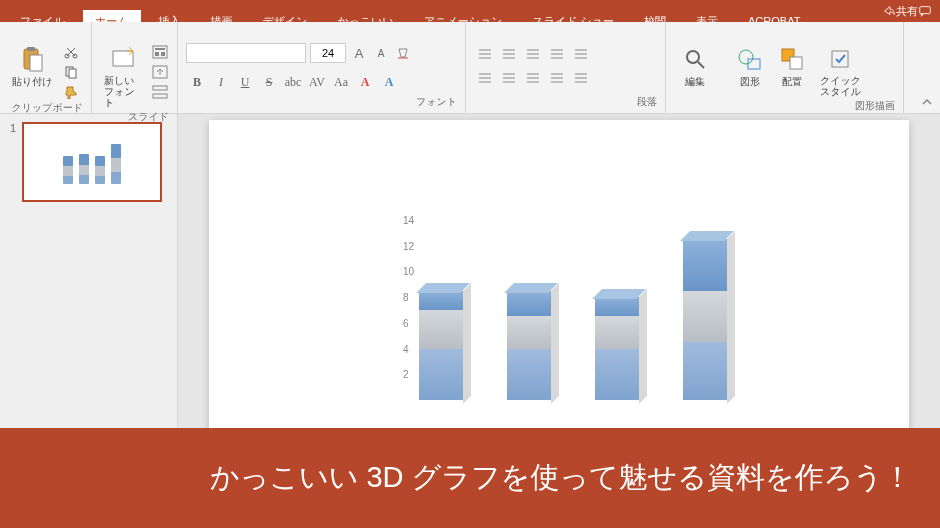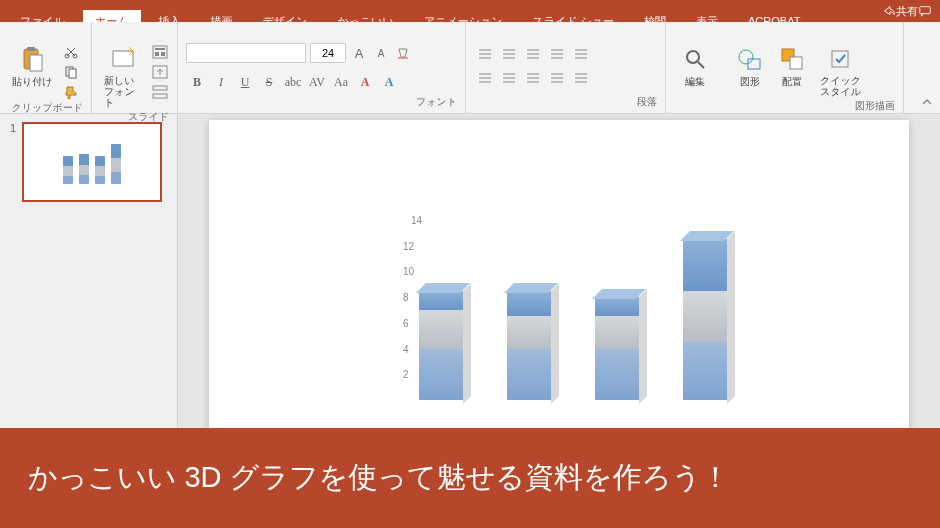--- a/index.html
+++ b/index.html
@@ -55,21 +55,21 @@
 .bar3d { width: 44px; position: relative; }
 .seg { width: 100%; }
 .seg.top { background: linear-gradient(to bottom, #8eb1d9, #6a96c8); }
 .seg.mid { background: linear-gradient(to bottom, #d4d8dc, #b8bec4); }
 .seg.bot { background: linear-gradient(to bottom, #a0bbdc, #7fa3cf); }
 .cap { position: absolute; top: -8px; left: 2px; width: 44px; height: 10px; background: #a8c4e3; transform: skewX(-45deg); }
 .side { position: absolute; top: -4px; right: -8px; width: 8px; height: calc(100% + 4px); background: rgba(0,0,0,.15); transform: skewY(-45deg); transform-origin: top; }
 
 
 .banner { position: absolute; left: 0; bottom: 0; width: 100%; height: 100px; background: #b7472a; color: #fff; display: flex; flex-direction: column; justify-content: center; padding: 0 28px; }
-.banner-title { font-size: 29px; font-weight: 400; text-align: left; }
+.banner-title { font-size: 29px; font-weight: 400; text-align: right; }
 .banner-sub { font-size: 15px; text-align: right; margin-top: 6px; padding-right: 10px; font-weight: 600; }
 
 svg { display: block; }
 </style>
 </head>
 <body>
 
 <div class="titlebar">
   <div class="tabs" id="tabs">
       <div class="tab file">ファイル</div>
@@ -366,21 +366,21 @@
               <div class="seg mid" style="height: 32%;"></div>
               <div class="seg bot" style="height: 36%;"></div>
             </div>
           </div>
       <div class="axis-label" style="bottom: 19.7143px; left: 20px; right: auto;">2</div>
           <div class="axis-label" style="bottom: 45.4286px; left: 20px; right: auto;">4</div>
           <div class="axis-label" style="bottom: 71.1429px; left: 20px; right: auto;">6</div>
           <div class="axis-label" style="bottom: 96.8571px; left: 20px; right: auto;">8</div>
           <div class="axis-label" style="bottom: 122.571px; left: 20px; right: auto;">10</div>
           <div class="axis-label" style="bottom: 148.286px; left: 20px; right: auto;">12</div>
-          <div class="axis-label" style="bottom: 174px; left: 28px; right: auto;">14</div>
+          <div class="axis-label" style="bottom: 174px; left: 20px; right: auto;">14</div>
         </div>
     </div>
   </div>
 </div>
 
 <div class="banner">
   <div class="banner-title">かっこいい 3D グラフを使って魅せる資料を作ろう！</div>
 </div>
 
 </body></html>

